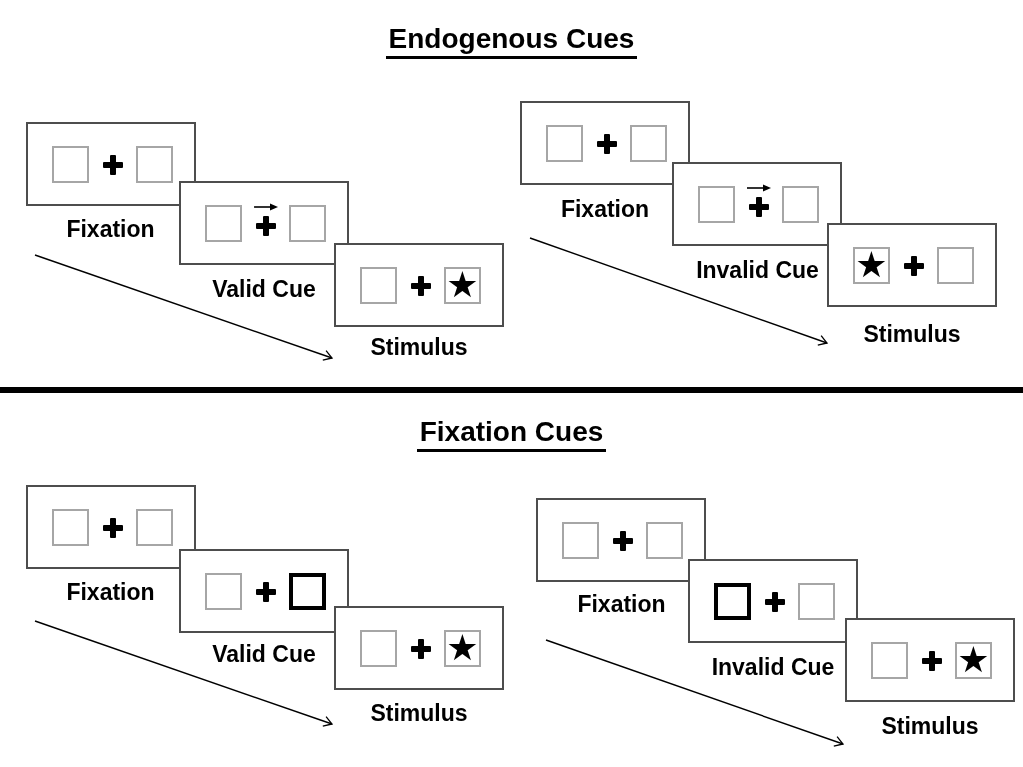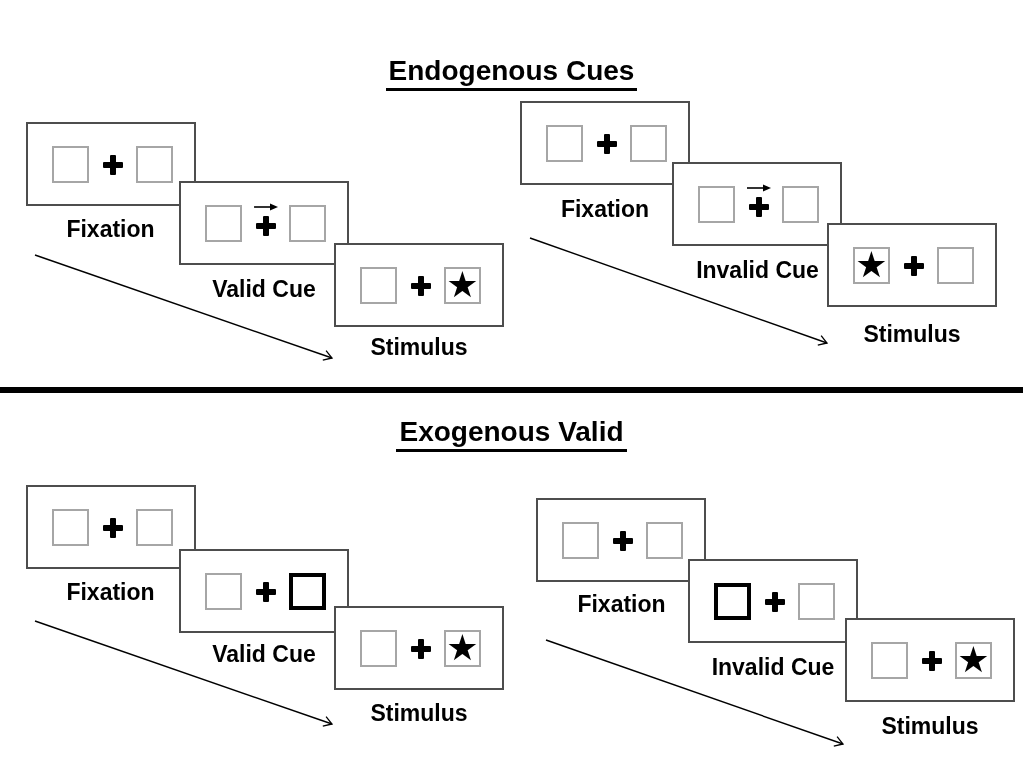--- a/index.html
+++ b/index.html
@@ -68,21 +68,21 @@
     text-align:center;
     white-space:nowrap;
   }
   .timeline{position:absolute;}
 </style>
 </head>
 <body>
 
 <div class="stage">
 
-  <div class="title-row" style="top:23px;margin-top:32px;">
+  <div class="title-row" style="top:23px;">
     <span class="title-text">Endogenous Cues</span>
   </div>
 
   <div>
     <svg class="timeline" style="left:30px;top:250px;" width="310" height="118">
       <defs>
         <marker id="ah1" markerWidth="12" markerHeight="12" refX="9" refY="6" orient="auto" markerUnits="userSpaceOnUse">
           <path d="M1,1 L9,6 L1,11" fill="none" stroke="#000" stroke-width="1.3"></path>
         </marker>
       </defs>
@@ -147,21 +147,21 @@
       <div class="sq sq-right"></div>
     </div>
     <div class="lbl" style="left:520px;top:196px;width:170px;">Fixation</div>
     <div class="lbl" style="left:672px;top:257px;width:171px;">Invalid Cue</div>
     <div class="lbl" style="left:827px;top:321px;width:170px;">Stimulus</div>
   </div>
 
   <div class="divider"></div>
 
   <div class="title-row" style="top:416px;">
-    <span class="title-text">Exogenous Valid</span>
+    <span class="title-text">Fixation Cues</span>
   </div>
 
   <div>
     <svg class="timeline" style="left:30px;top:616px;" width="310" height="116">
       <defs>
         <marker id="ah3" markerWidth="12" markerHeight="12" refX="9" refY="6" orient="auto" markerUnits="userSpaceOnUse">
           <path d="M1,1 L9,6 L1,11" fill="none" stroke="#000" stroke-width="1.3"></path>
         </marker>
       </defs>
       <line x1="5" y1="5" x2="302" y2="108" stroke="#000" stroke-width="1.4" marker-end="url(#ah3)"></line>

